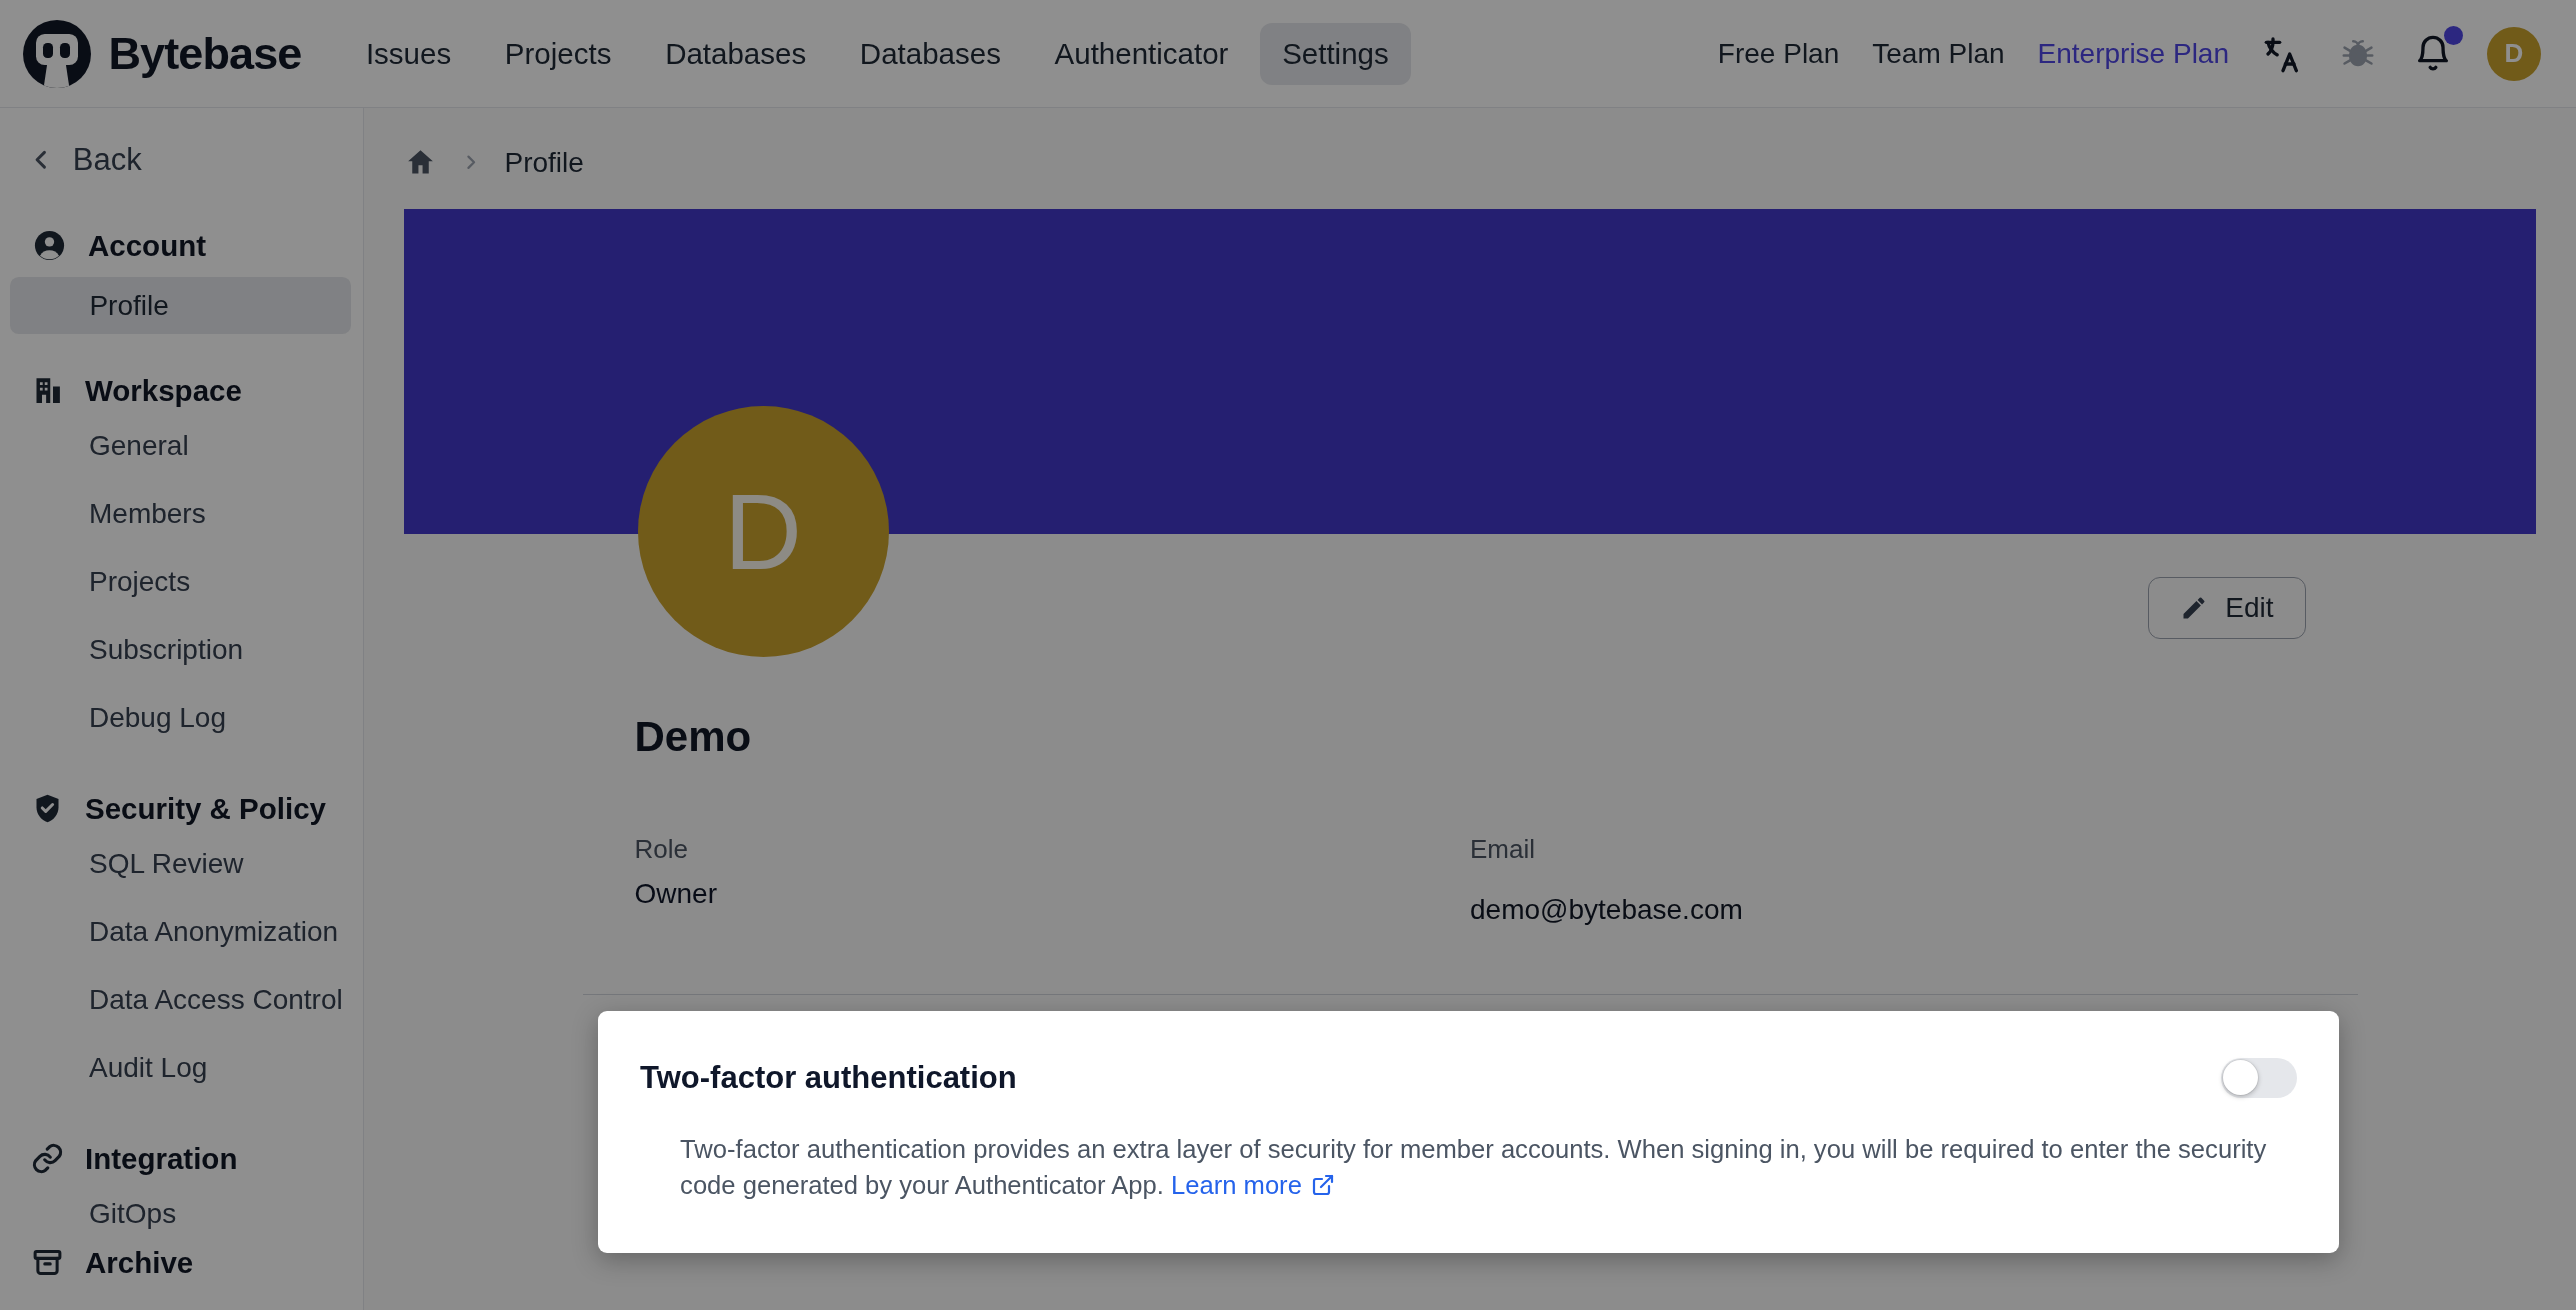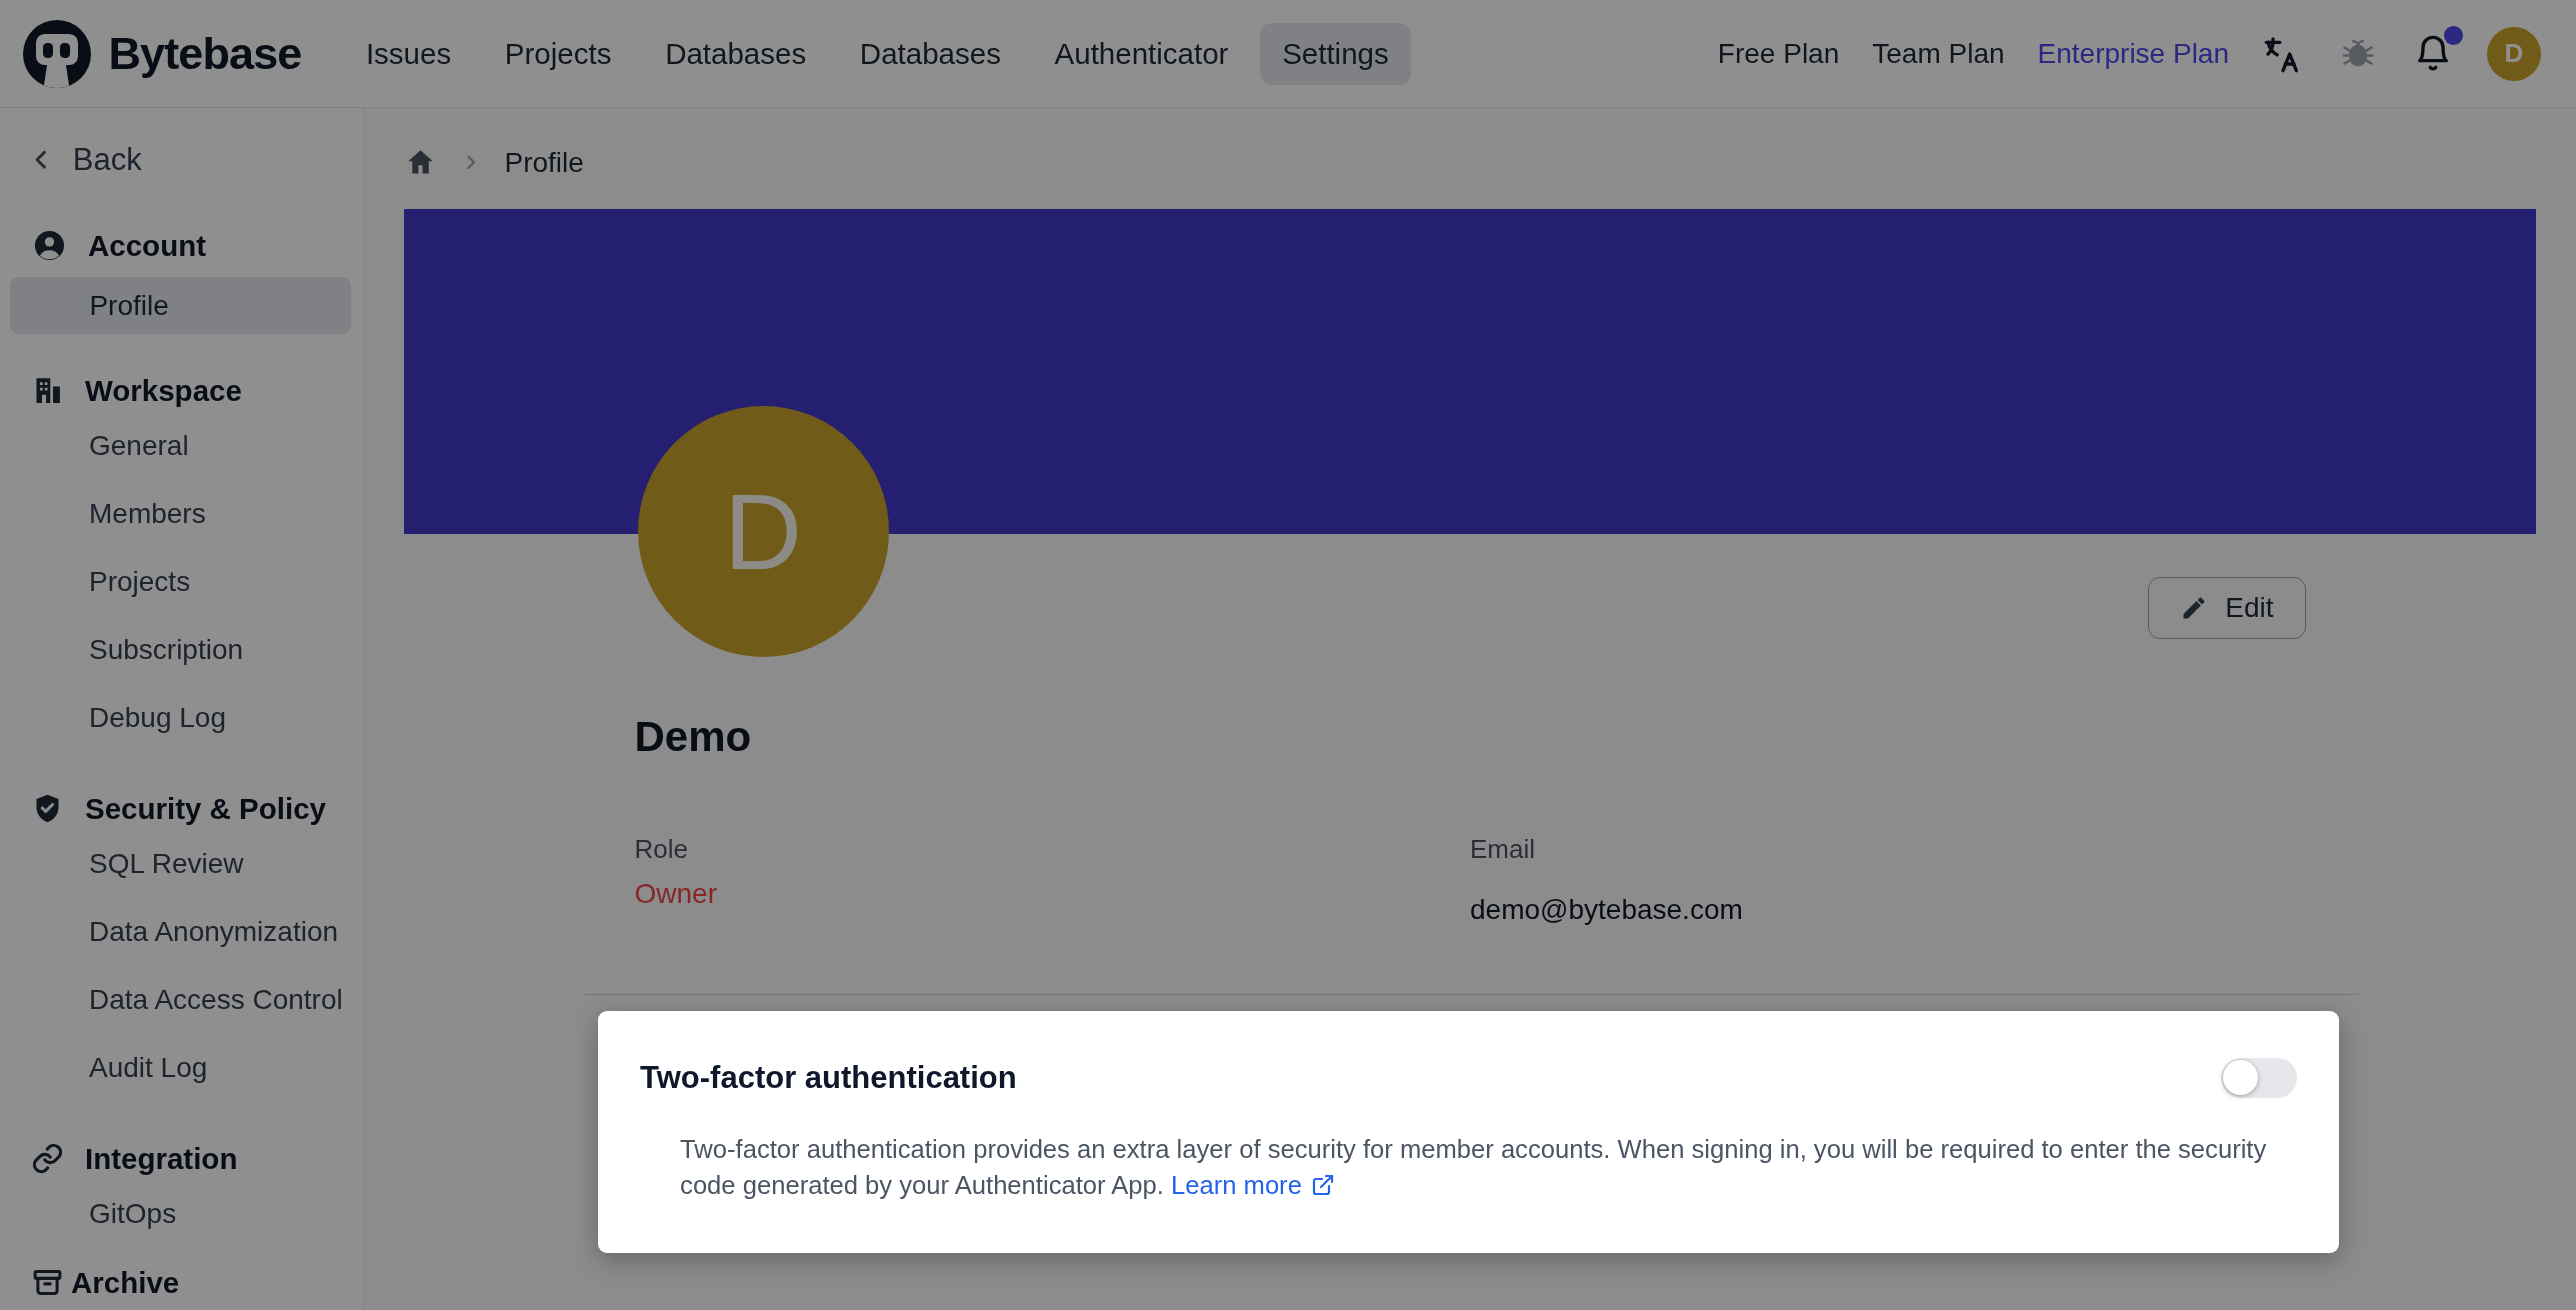--- a/index.html
+++ b/index.html
@@ -37,42 +37,42 @@
   .sidebar { width:364px; background:#ffffff; border-right:1.7px solid #e5e7eb; position:relative; flex:none; }
   .side-scroll { height:1177px; overflow:hidden; padding-top:31px; }
   .back-row { display:flex; align-items:center; gap:17.3px; padding:0 0 0 26px; height:42px;
     margin-bottom:43px; font-size:31px; color:#374151; cursor:pointer; }
   .side-section { display:flex; align-items:center; gap:21px; padding-left:31px; height:43px;
     font-size:29.5px; font-weight:600; color:#111827; margin-top:35px; }
   .side-section.first { margin-top:12px;padding-left:32px; }
   .side-item { height:68px; display:flex; align-items:center; padding-left:89px;
     font-size:28px; color:#374151; cursor:pointer; border-radius:8.7px; }
   .side-item.selected { background:#e5e7eb; margin:10.4px 12px 1.7px 10.4px; padding-left:79px; height:57px; color:#1f2937; }
-  .archive-row { position:absolute; left:0; right:0; bottom:0; display:flex; align-items:center;
-    gap:7px; padding-left:31px; height:55px; font-size:29.5px; font-weight:600; color:#111827;
+  .archive-row { position:absolute; left:0; right:0; bottom:20px; display:flex; align-items:center;
+    gap:21px; padding-left:31px; height:55px; font-size:29.5px; font-weight:600; color:#111827;
     cursor:pointer; background:#ffffff; }
 
   
   .main { flex:1; background:#fafafa; overflow:hidden; }
   .breadcrumb { display:flex; align-items:center; gap:22.5px; padding:38px 40px 29.5px 40px; }
   .crumb-page { font-size:28px; color:#1f2937; }
   .banner { margin:0 40px; height:325px; background:#4338ca; }
   .content { width:1775px; margin:0 auto; position:relative; }
   .avatar-big { position:absolute; top:-128px; left:55px; width:251px; height:251px; border-radius:50%;
     background:#caa22d; display:flex; align-items:center; justify-content:center;
     font-size:108px; color:rgba(255,255,255,0.92); cursor:pointer; }
   .edit-row { display:flex; justify-content:flex-end; padding:43px 52px 0 0; }
   .edit-btn { display:flex; align-items:center; gap:17.3px; border:1.7px solid #9ca3af; border-radius:12px;
     background:transparent; padding:14px 31px; font-size:28px; color:#1f2937; cursor:pointer;
     font-family:"Liberation Sans", sans-serif; }
   .profile-name { margin-top:74px; padding-left:52px; font-size:42px; font-weight:bold; color:#111827; }
   .info-grid { margin-top:73px; padding:0 52px; display:grid; grid-template-columns:1fr 1fr; row-gap:0; }
   .info-label { font-size:26px; color:#4b5563; }
   .info-value { margin-top:29.5px; font-size:28px; color:#111827; }
-  .info-value.link { color:#ef4444; cursor:pointer;margin-top:13px; }
+  .info-value.link { color:#0f172a; cursor:pointer;margin-top:13px; }
   .divider { margin-top:68px; border-top:1.7px solid #d1d5db; }
 
   
   .card { position:relative; z-index:30; margin:15.6px 19px 0 15.6px; background:#ffffff; border-radius:9px;
     box-shadow:0 7px 26px rgba(0,0,0,0.28); padding:47px 42px 50px 42px; }
   .card-head { display:flex; align-items:center; justify-content:space-between; }
   .card-title { font-size:31px; font-weight:600; color:#0f172a; }
   .toggle { width:76px; height:40px; border-radius:20px; background:#e5e7eb; position:relative; cursor:pointer; flex:none; }
   .knob { position:absolute; top:2.6px; left:2.6px; width:35px; height:35px; border-radius:50%; background:#ffffff;
     box-shadow:0 1.7px 5.2px rgba(0,0,0,0.25), 0 0 0 0.9px rgba(0,0,0,0.06); }

